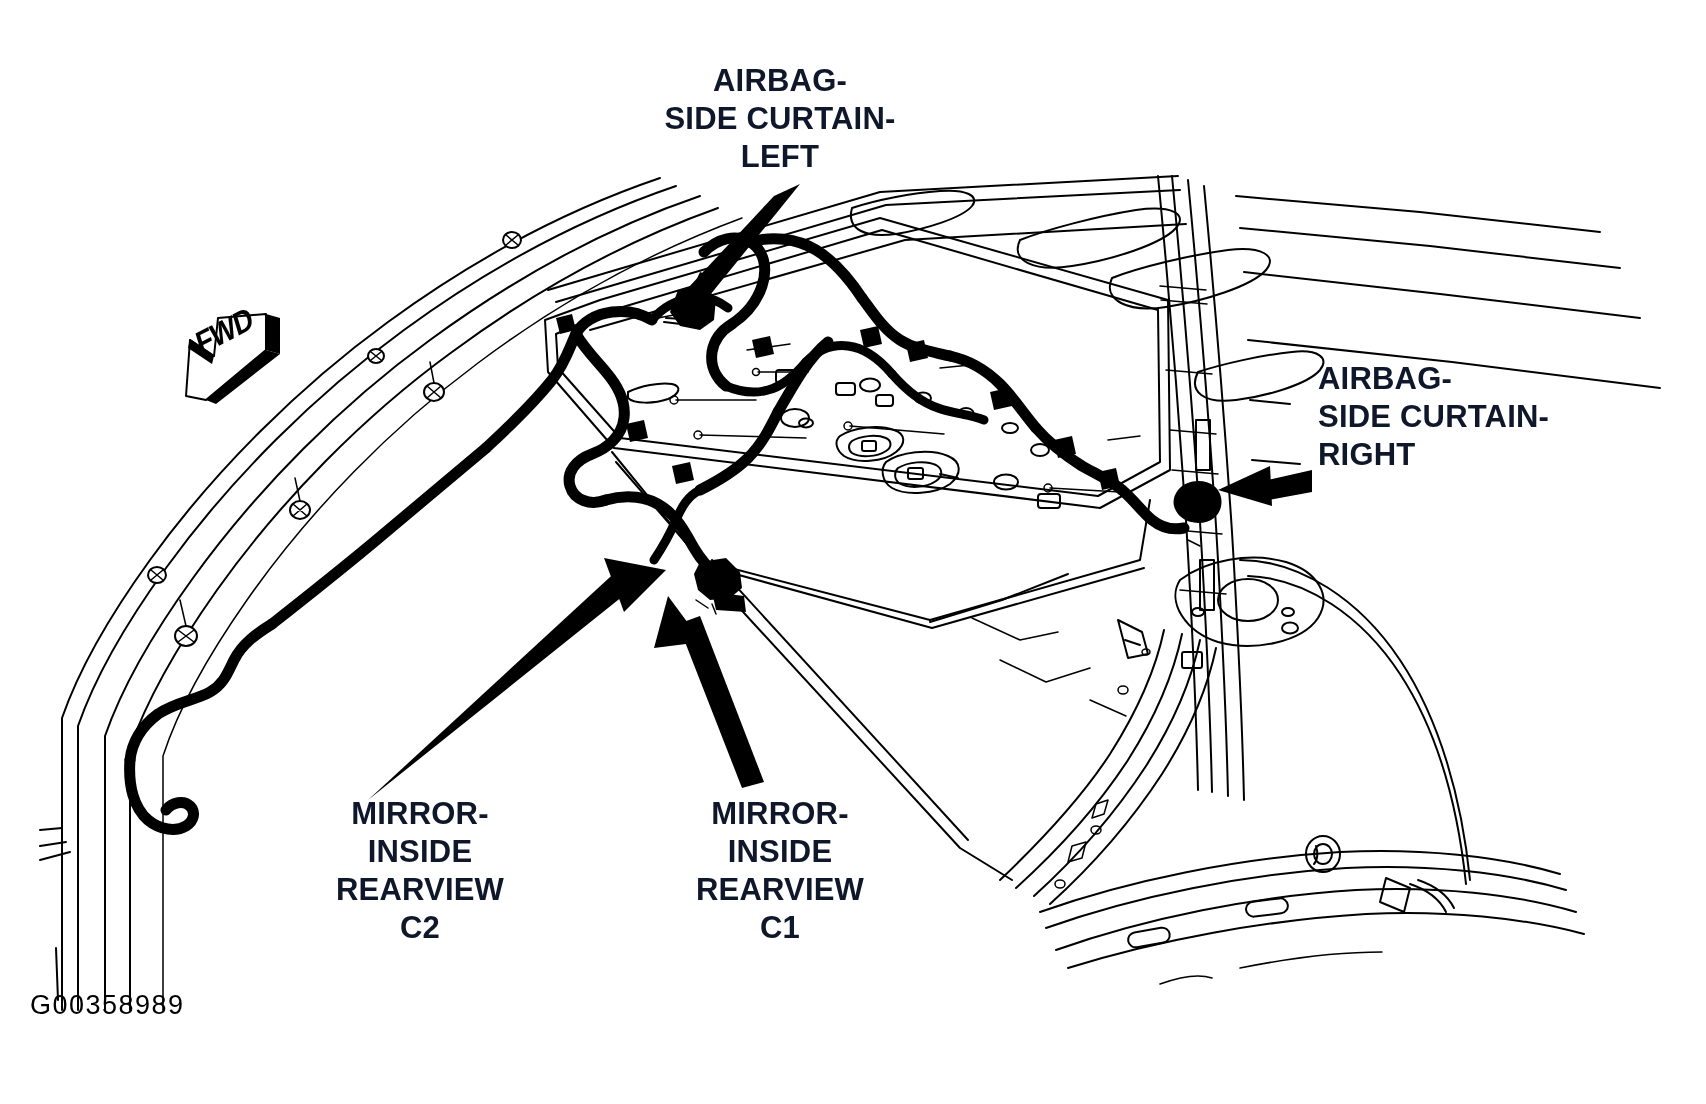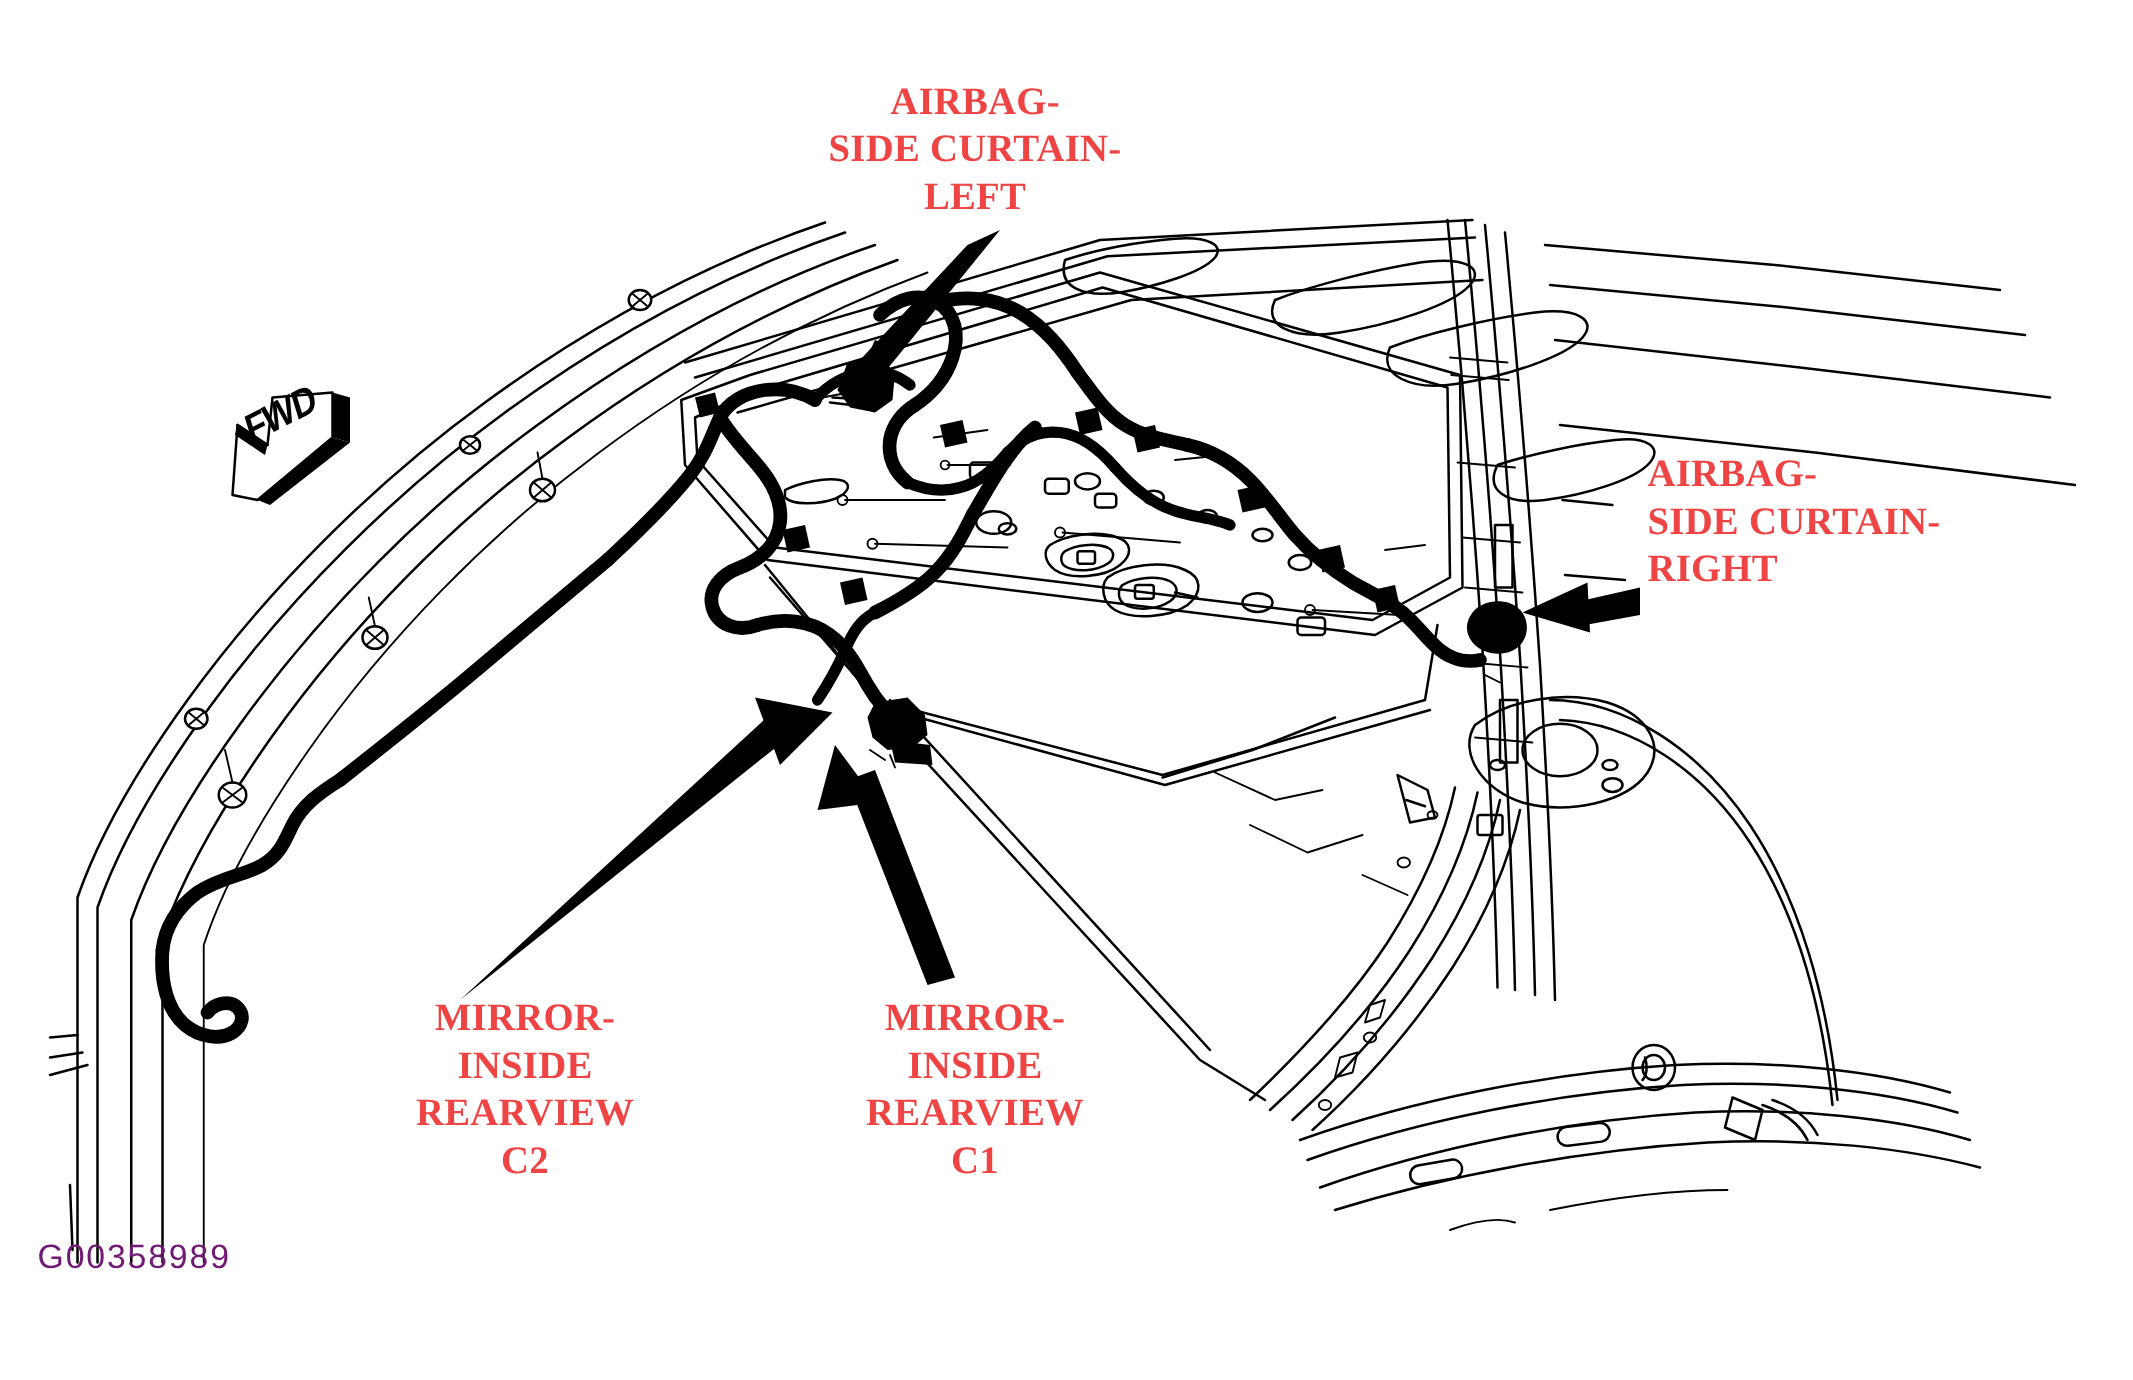--- a/index.html
+++ b/index.html
@@ -24,27 +24,27 @@
   }
   svg.art {
     position: absolute;
     left: 0; top: 0;
     width: 1706px;
     height: 1104px;
     display: block;
   }
   .callout {
     position: absolute;
-    font-family: Liberation Serif, serif;
+    font-family: Liberation Sans, sans-serif;
     font-weight: bold;
     font-size: 31px;
     line-height: 38px;
     letter-spacing: 0.2px;
     white-space: pre-line;
-    color: #ef4444;
+    color: #0f172a;
   }
   .callout.center { text-align: center; }
   .callout.left { text-align: left; }
 
   #label-airbag-left {
     left: 600px; top: 62px; width: 360px;
   }
   #label-airbag-right {
     left: 1318px; top: 360px; width: 388px;
   }
@@ -54,21 +54,21 @@
   #label-mirror-c1 {
     left: 640px; top: 795px; width: 280px;
   }
   #figure-id {
     position: absolute;
     left: 30px; top: 990px;
     font-family: "Liberation Sans", sans-serif;
     font-weight: normal;
     font-size: 27px;
     letter-spacing: 1.5px;
-    color: #701a75;
+    color: #000000;
   }
   .fwd-label {
     position: absolute;
     left: 192px;
     top: 328px;
     font-family: "Liberation Sans", sans-serif;
     font-weight: bold;
     font-size: 28px;
     color: #000;
     transform: rotate(-27deg) skewX(-10deg) scale(1.0, 1.12);

